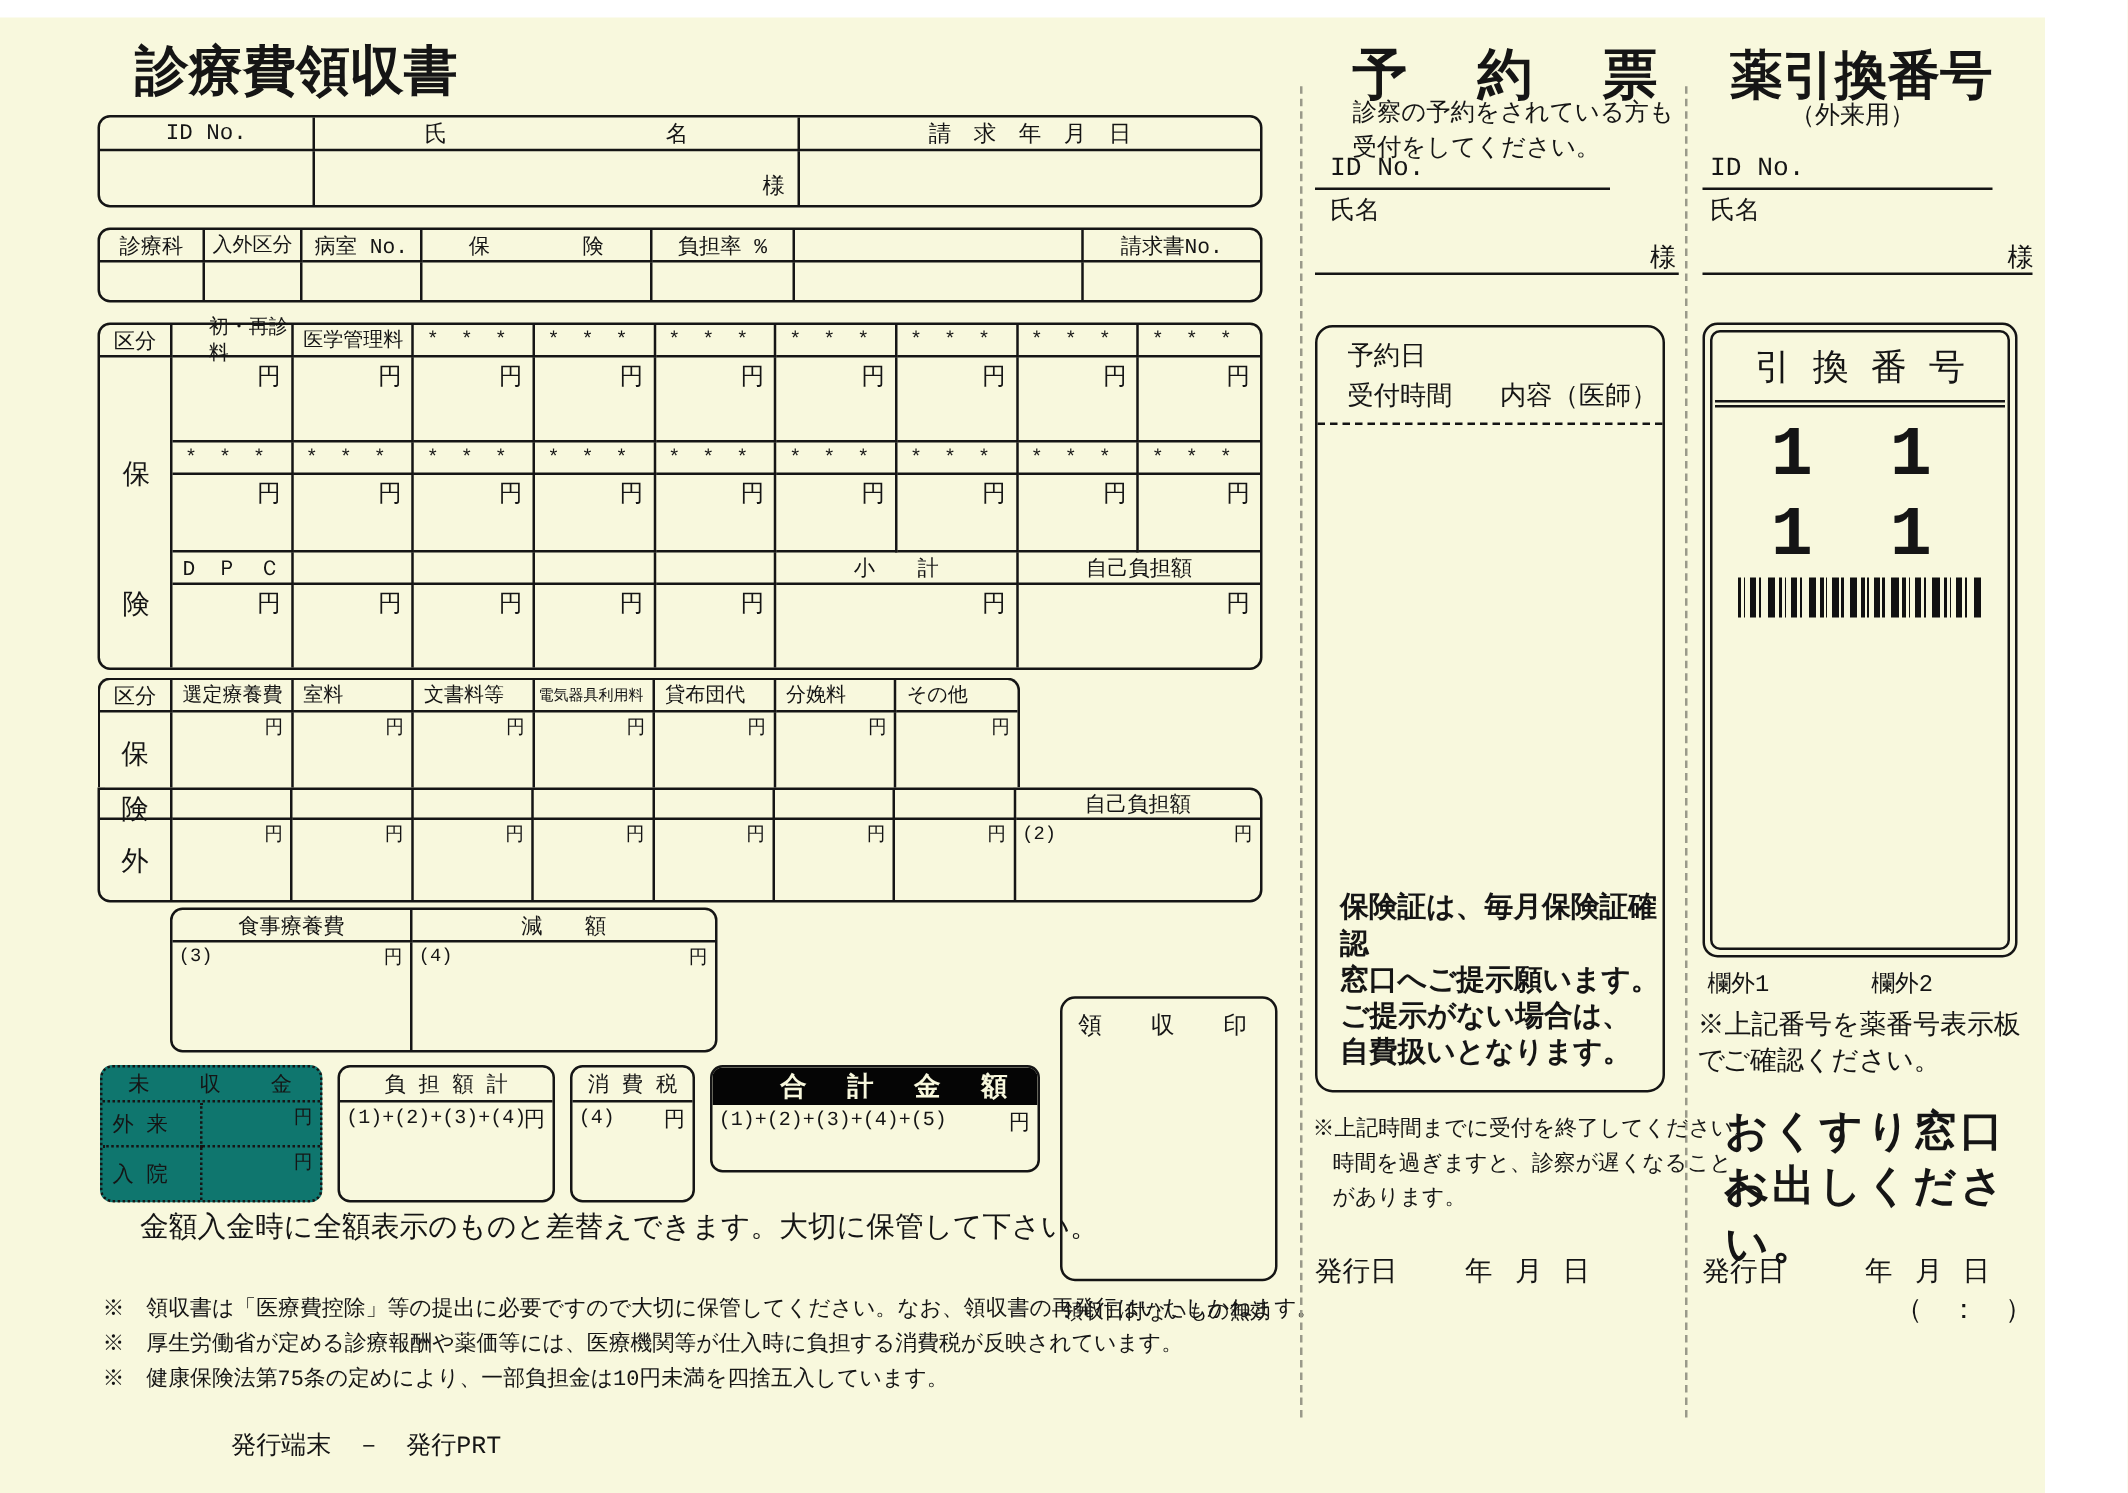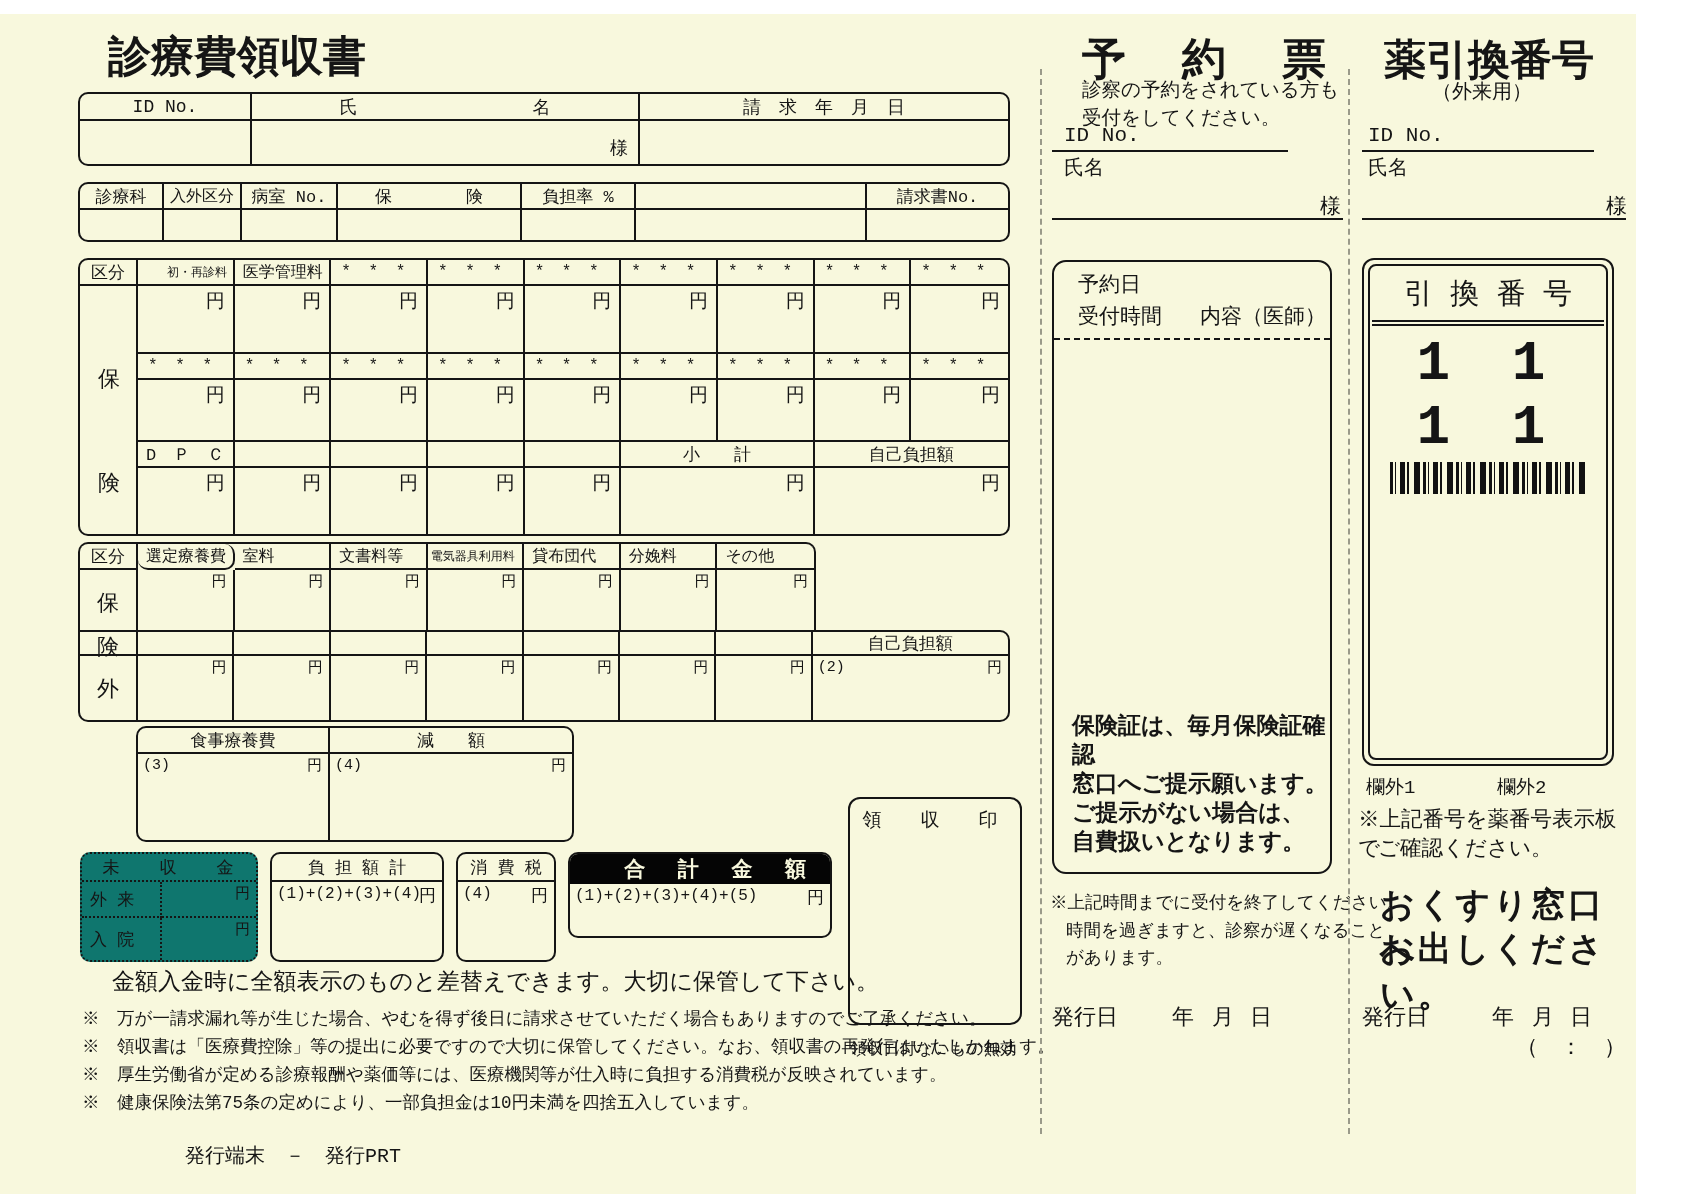--- a/index.html
+++ b/index.html
@@ -82,21 +82,21 @@
         <div class="cell br"></div>
       <div class="cell"></div>
     </div>
   </div>
 
   <div class="abs tbox" style="left:78px;top:244px;width:932px;height:278px;">
     <div class="grid" style="grid-template-columns:58px repeat(9,1fr);grid-template-rows:26px 68px 26px 62px 26px 1fr;">
       <div class="cell br bb hd" style="font-size:17px;">
           <span>区分</span>
         </div>
-      <div class="cell br bb hd-l" style="font-size:12px;padding-left:29px;">
+      <div class="cell br bb hd-l" style="font-size:16px;padding-left:29px;">
           <span>初・再診料</span>
         </div>
       <div class="cell br bb hd-l" style="font-size:16px;">
           <span>医学管理料</span>
         </div>
       <div class="cell br bb stars">
           <span>* * *</span>
         </div>
       <div class="cell br bb stars">
           <span>* * *</span>
@@ -241,21 +241,21 @@
           <span class="yen">円</span>
         </div>
     </div>
   </div>
 
   <div class="abs" style="left:78px;top:528px;width:738px;height:88px;border:2.5px solid #151515;border-bottom:none;border-radius:10px 10px 0 0;box-sizing:border-box;">
     <div class="grid" style="grid-template-columns:58px repeat(7,1fr);grid-template-rows:26px 1fr;">
       <div class="cell br bb hd" style="font-size:17px;">
           <span>区分</span>
         </div>
-      <div class="cell br bb hd-l" style="font-size:16px;border-radius:10px;">
+      <div class="cell br bb hd-l" style="font-size:16px;">
           <span>選定療養費</span>
         </div>
       <div class="cell br bb hd-l" style="font-size:16px;">
           <span>室料</span>
         </div>
       <div class="cell br bb hd-l" style="font-size:16px;">
           <span>文書料等</span>
         </div>
       <div class="cell br bb hd-l" style="font-size:12px;padding-left:3px;">
           <span>電気器具利用料</span>
@@ -416,21 +416,20 @@
       </div>
     </div>
   </div>
 
   <div class="abs tbox" style="left:848px;top:783px;width:174px;height:228px;border-radius:12px;">
     <div style="text-align:center;padding-top:8px;font-size:19px;letter-spacing:10px;">領　収　印</div>
   </div>
   <div class="abs" style="left:850px;top:1024px;font-size:16.5px;">領収日付ないもの無効</div>
 
   <div class="abs" style="left:112px;top:952px;font-size:23px;white-space:nowrap;">金額入金時に全額表示のものと差替えできます。大切に保管して下さい。</div>
-  <div class="abs note" style="left:82px;top:992px;">※　万が一請求漏れ等が生じた場合、やむを得ず後日に請求させていただく場合もありますのでご了承ください。</div>
   <div class="abs note" style="left:82px;top:1020px;">※　領収書は「医療費控除」等の提出に必要ですので大切に保管してください。なお、領収書の再発行はいたしかねます。</div>
   <div class="abs note" style="left:82px;top:1048px;">※　厚生労働省が定める診療報酬や薬価等には、医療機関等が仕入時に負担する消費税が反映されています。</div>
   <div class="abs note" style="left:82px;top:1076px;">※　健康保険法第75条の定めにより、一部負担金は10円未満を四捨五入しています。</div>
   <div class="abs" style="left:185px;top:1128px;font-size:20px;">発行端末　－　発行PRT</div>
 
   <div class="vsep" style="left:1040px;"></div>
   <div class="vsep" style="left:1348px;"></div>
 
   <div class="abs title" style="left:1082px;top:16px;font-size:44px;letter-spacing:6px;">予　約　票</div>
   <div class="abs" style="left:1082px;top:62px;font-size:19.5px;">診察の予約をされている方も</div>

